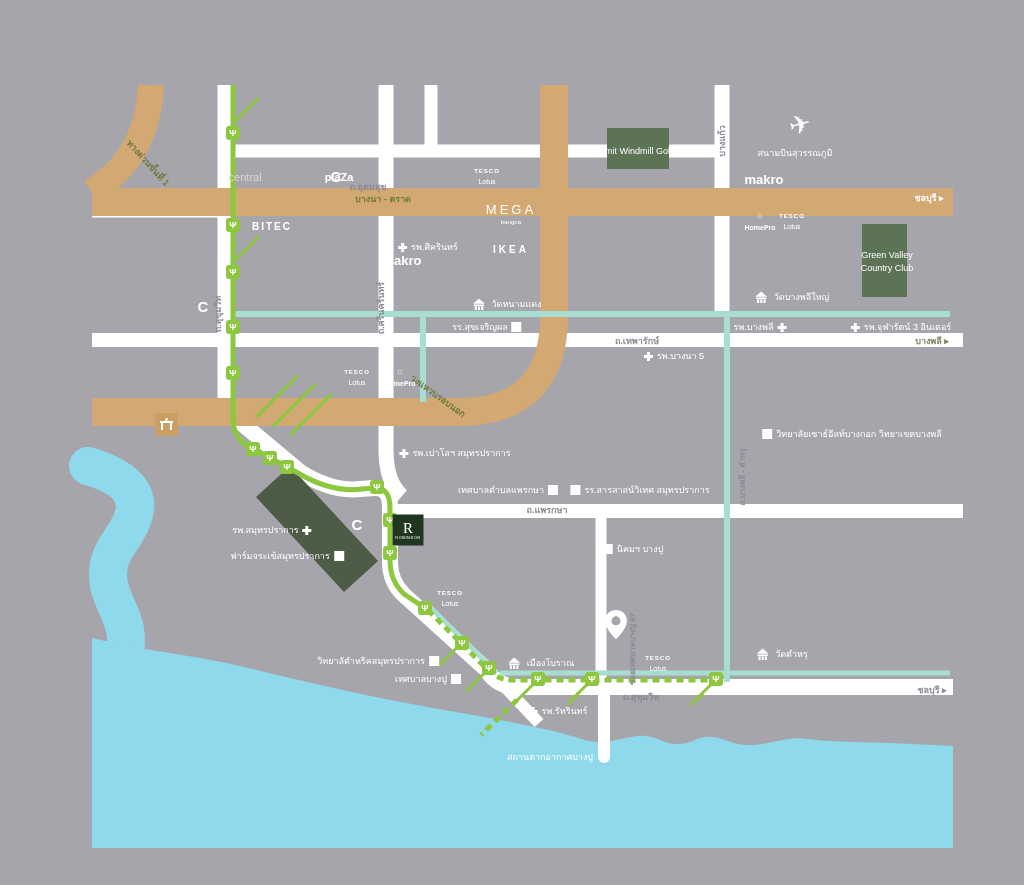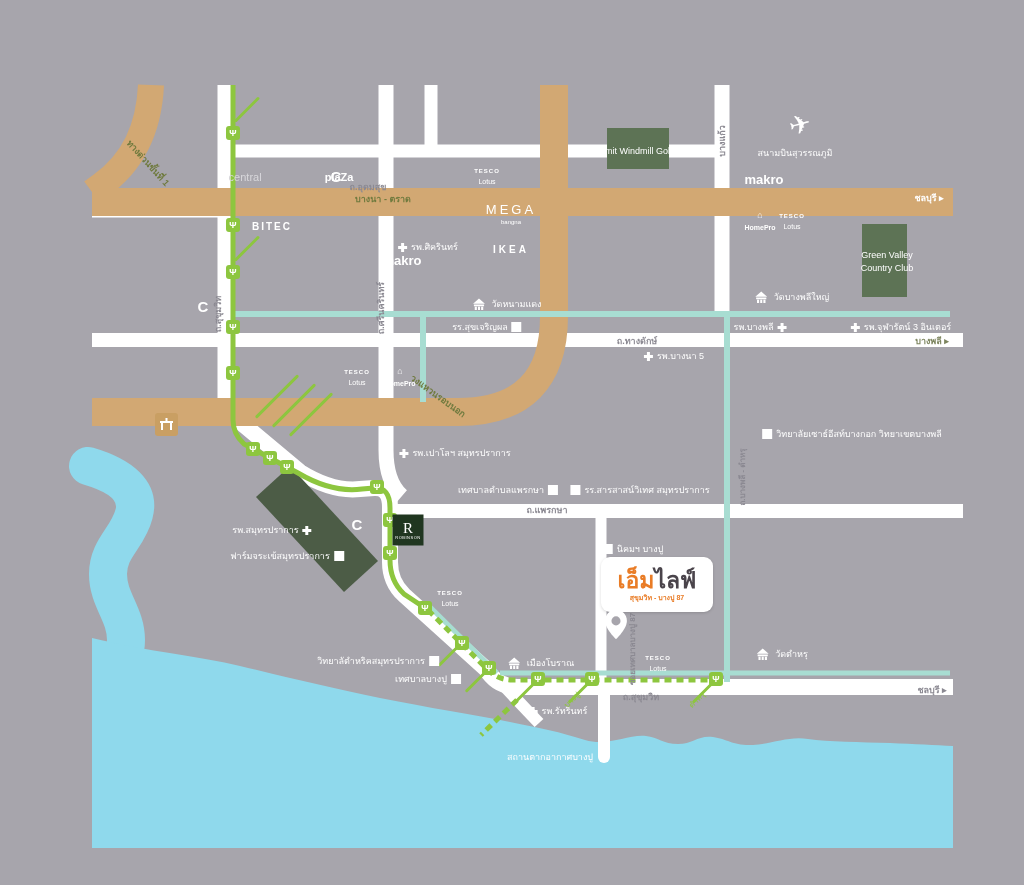--- a/index.html
+++ b/index.html
@@ -120,21 +120,21 @@
 <span class="sta" style="left:592px;top:679px;">Ψ</span>
 <span class="sta" style="left:716px;top:679px;">Ψ</span>
 
 <div class="L ol sm" style="left:148px;top:163px;transform:translate(-50%,-50%) rotate(48deg);">ทางด่วนขั้นที่ 1</div>
 <div class="L g sm" style="left:368px;top:151px;margin-top:36px;">ถ.อุดมสุข</div>
 <div class="L ol sm" style="left:383px;top:199px;">บางนา - ตราด</div>
 <div class="L sm b" style="left:929px;top:198px;">ชลบุรี ▸</div>
 <div class="L g sm rot" style="left:722px;top:141px;">บางแก้ว</div>
 <div class="L g sm rot" style="left:218px;top:314px;">ถ.สุขุมวิท</div>
 <div class="L g sm rot" style="left:381px;top:308px;">ถ.ศรีนครินทร์</div>
-<div class="L g sm" style="left:637px;top:341px;">ถ.ทางดักษ์</div>
+<div class="L g sm" style="left:637px;top:341px;">ถ.เทพารักษ์</div>
 <div class="L sm" style="left:932px;top:341px;color:#7d855f;font-weight:bold;">บางพลี ▸</div>
 <div class="L ol sm" style="left:438px;top:396px;transform:translate(-50%,-50%) rotate(36deg);">วงแหวนรอบนอก</div>
 <div class="L g sm" style="left:547px;top:510px;">ถ.แพรกษา</div>
 <div class="L g rot" style="left:632px;top:649px;font-size:8px;">ซอยเทศบาลบางปู 87</div>
 <div class="L g sm rot" style="left:742px;top:477px;font-size:8px;">ถ.บางพลี - ตำหรุ</div>
 <div class="L g sm" style="left:641px;top:697px;">ถ.สุขุมวิท</div>
 <div class="L g sm" style="left:932px;top:690px;">ชลบุรี ▸</div>
 
 <div class="L" style="left:291px;top:177px;gap:15px;">
   <span style="color:#d8d7db;font-size:11px;">central</span>
@@ -278,24 +278,20 @@
 
 <div class="L grn" style="left:572px;top:700px;transform:translate(-50%,-50%) rotate(-45deg);">บางปู</div>
 <div class="L grn" style="left:697px;top:700px;transform:translate(-50%,-50%) rotate(-45deg);">ตำหรุ</div>
 
 <div id="toll">
   <svg width="15" height="13" viewBox="0 0 15 13">
         <path d="M1 3 h13 v2 h-13 Z M2 5 h2 v7 h-2 Z M11 5 h2 v7 h-2 Z M6.5 0 h2 v5 h-2 Z" fill="#fff"></path>
       </svg>
 </div>
 
-<div id="mlife-box">
-  <div class="nm"><span class="or">เอ็ม</span><span>ไลฟ์</span></div>
-  <div class="sub">สุขุมวิท - บางปู 87</div>
-</div>
 <div class="pin" style="left:616px;top:643px;">
   <svg width="22" height="29" viewBox="0 0 24 32">
         <path d="M12 0 C5 0 0 5 0 12 C0 21 12 32 12 32 C12 32 24 21 24 12 C24 5 19 0 12 0 Z" fill="#fff"></path>
         <circle cx="12" cy="12" r="5" fill="#a7a5ac"></circle>
       </svg>
 </div>
 
 </div>
 
 </body></html>

